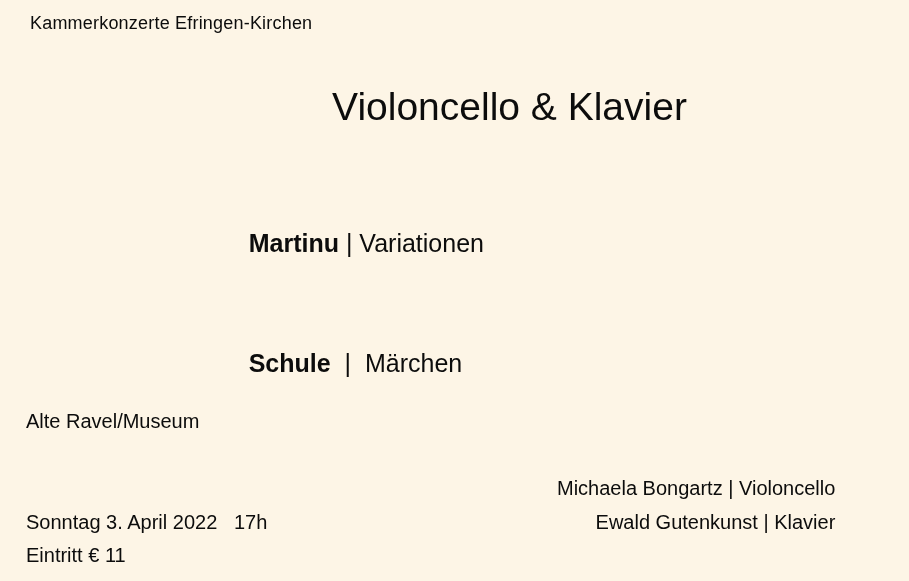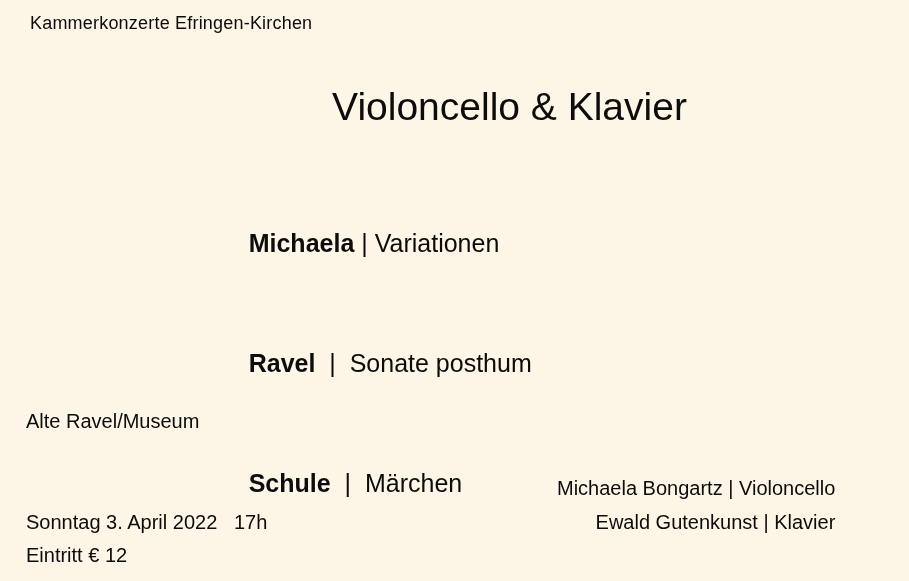--- a/index.html
+++ b/index.html
@@ -79,40 +79,37 @@
 <body>
 
 <div class="poster">
 
   <div class="series-title">Kammerkonzerte Efringen-Kirchen</div>
 
   <div class="main-title">Violoncello &amp; Klavier</div>
 
   <div class="program">
     <div class="program-row">
-      <span class="composer">Michaela</span><span class="sep"> | </span><span class="work">Variationen</span>
-    </div>
-    <div class="program-row">
-      <span class="composer">Ravel</span><span class="sep">  |  </span><span class="work">Sonate posthum</span>
+      <span class="composer">Martinu</span><span class="sep"> | </span><span class="work">Variationen</span>
     </div>
     <div class="program-row">
       <span class="composer">Schule</span><span class="sep">  |  </span><span class="work">Märchen</span>
     </div>
     <div class="program-row">
       
     </div>
   </div>
 
   <div class="venue">
     <div class="line">Alte Ravel/Museum</div>
   </div>
 
   <div class="datetime">
     <div class="line">Sonntag 3. April 2022   17h</div>
-    <div class="line">Eintritt € 12</div>
+    <div class="line">Eintritt € 11</div>
   </div>
 
   <div class="performers">
     <div class="line">Michaela Bongartz | Violoncello</div>
     <div class="line">Ewald Gutenkunst | Klavier</div>
   </div>
 
 </div>
 
 </body></html>

